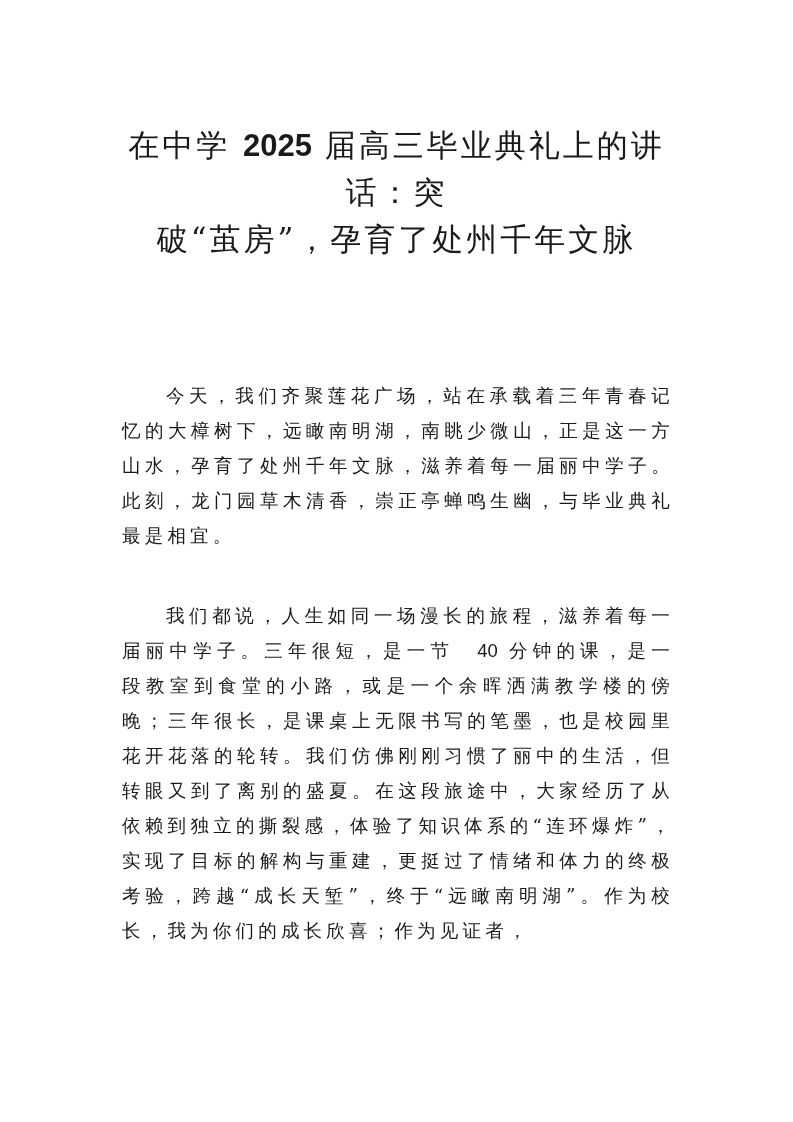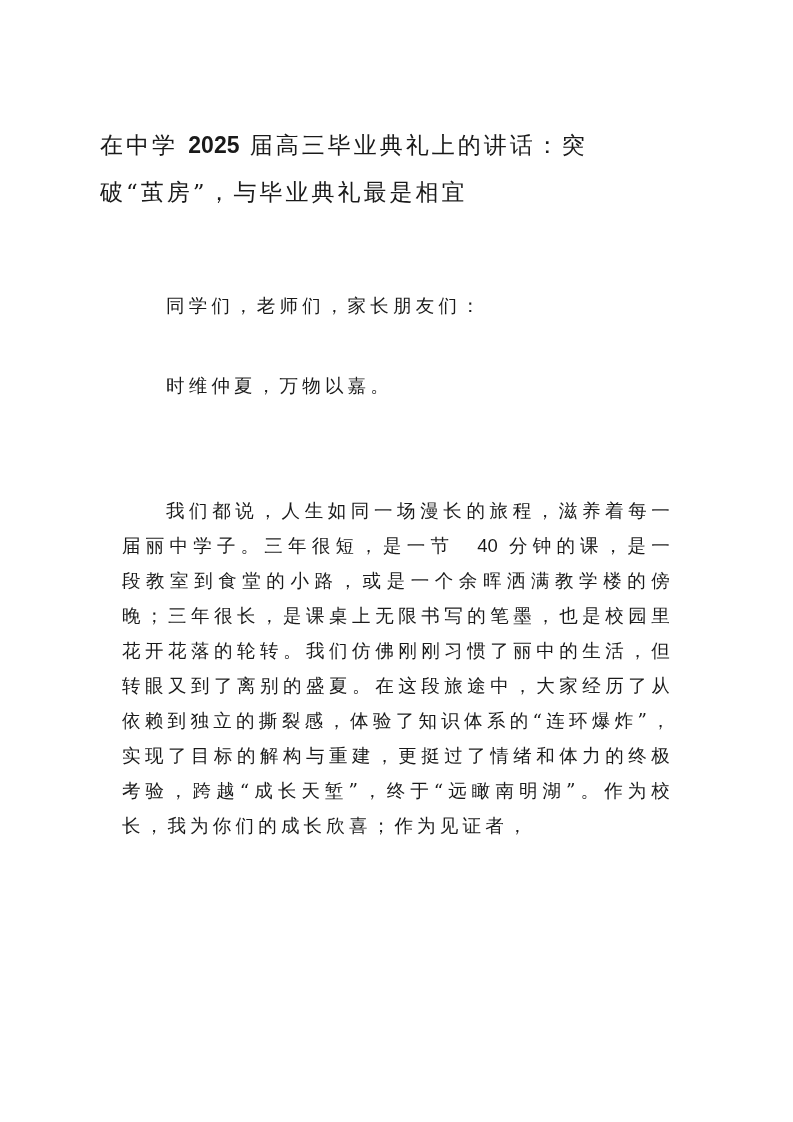--- a/index.html
+++ b/index.html
@@ -1,39 +1,38 @@
 <!DOCTYPE html>
 <html><head>
 <meta charset="utf-8">
 <style>
   html, body { margin: 0; padding: 0; background: #ffffff; }
   body { width: 793px; height: 1122px; position: relative; overflow: hidden;
          font-family: "DejaVu Serif", "Liberation Serif", serif; color: #1a1a1a; }
   .page { position: absolute; left: 0; top: 0; width: 793px; height: 1122px; background: #fff; }
-  .title { position: absolute; left: 100px; width: 593px; 
-           font-size: 23px; line-height: 47px; top: 122px; letter-spacing: 3px; font-weight: normal; }
+  .title { position: absolute; left: 100px; width: 593px; text-align: center;
+           font-size: 31px; line-height: 47px; top: 122px; letter-spacing: 3px; font-weight: normal; }
   .title .num { font-family: "Liberation Sans", "DejaVu Sans", sans-serif; font-weight: bold; letter-spacing: 0; }
   .body { position: absolute; left: 122px; width: 552px; top: 288px;
           font-size: 18.5px; line-height: 35px; letter-spacing: 4.2px; }
   .para { margin: 0; text-align: justify; text-indent: 44px; }
   .gap { height: 45px; }
   .num-inline { font-family: "Liberation Sans", "DejaVu Sans", sans-serif; letter-spacing: 0; margin-left: 12px; }
 </style>
 </head>
 <body>
 
 <div class="page">
 
   <div class="title">
     <div><span>在中学</span> <span class="num">2025</span> <span>届高三毕业典礼上的讲话：突</span></div>
-    <div>破“茧房”，与毕业典礼最是相宜</div>
+    <div>破“茧房”，孕育了处州千年文脉</div>
   </div>
 
   <div class="body">
-    <p class="para">同学们，老师们，家长朋友们：</p>
     <div class="gap"></div>
-    <p class="para">时维仲夏，万物以嘉。</p>
     <div class="gap"></div>
+    <p class="para">今天，我们齐聚莲花广场，站在承载着三年青春记忆的大樟树下，远瞰南明湖，南眺少微山，正是这一方山水，孕育了处州千年文脉，滋养着每一届丽中学子。此刻，龙门园草木清香，崇正亭蝉鸣生幽，与毕业典礼最是相宜。</p>
     <div class="gap"></div>
     <p class="para"><span>我们都说，人生如同一场漫长的旅程，滋养着每一届丽中学子。三年很短，是一节</span> <span class="num-inline">40</span> <span>分钟的课，是一段教室到食堂的小路，或是一个余晖洒满教学楼的傍晚；三年很长，是课桌上无限书写的笔墨，也是校园里花开花落的轮转。我们仿佛刚刚习惯了丽中的生活，但转眼又到了离别的盛夏。在这段旅途中，大家经历了从依赖到独立的撕裂感，体验了知识体系的“连环爆炸”，实现了目标的解构与重建，更挺过了情绪和体力的终极考验，跨越“成长天堑”，终于“远瞰南明湖”。作为校长，我为你们的成长欣喜；作为见证者，</span></p>
   </div>
 
 </div>
 
 </body></html>

